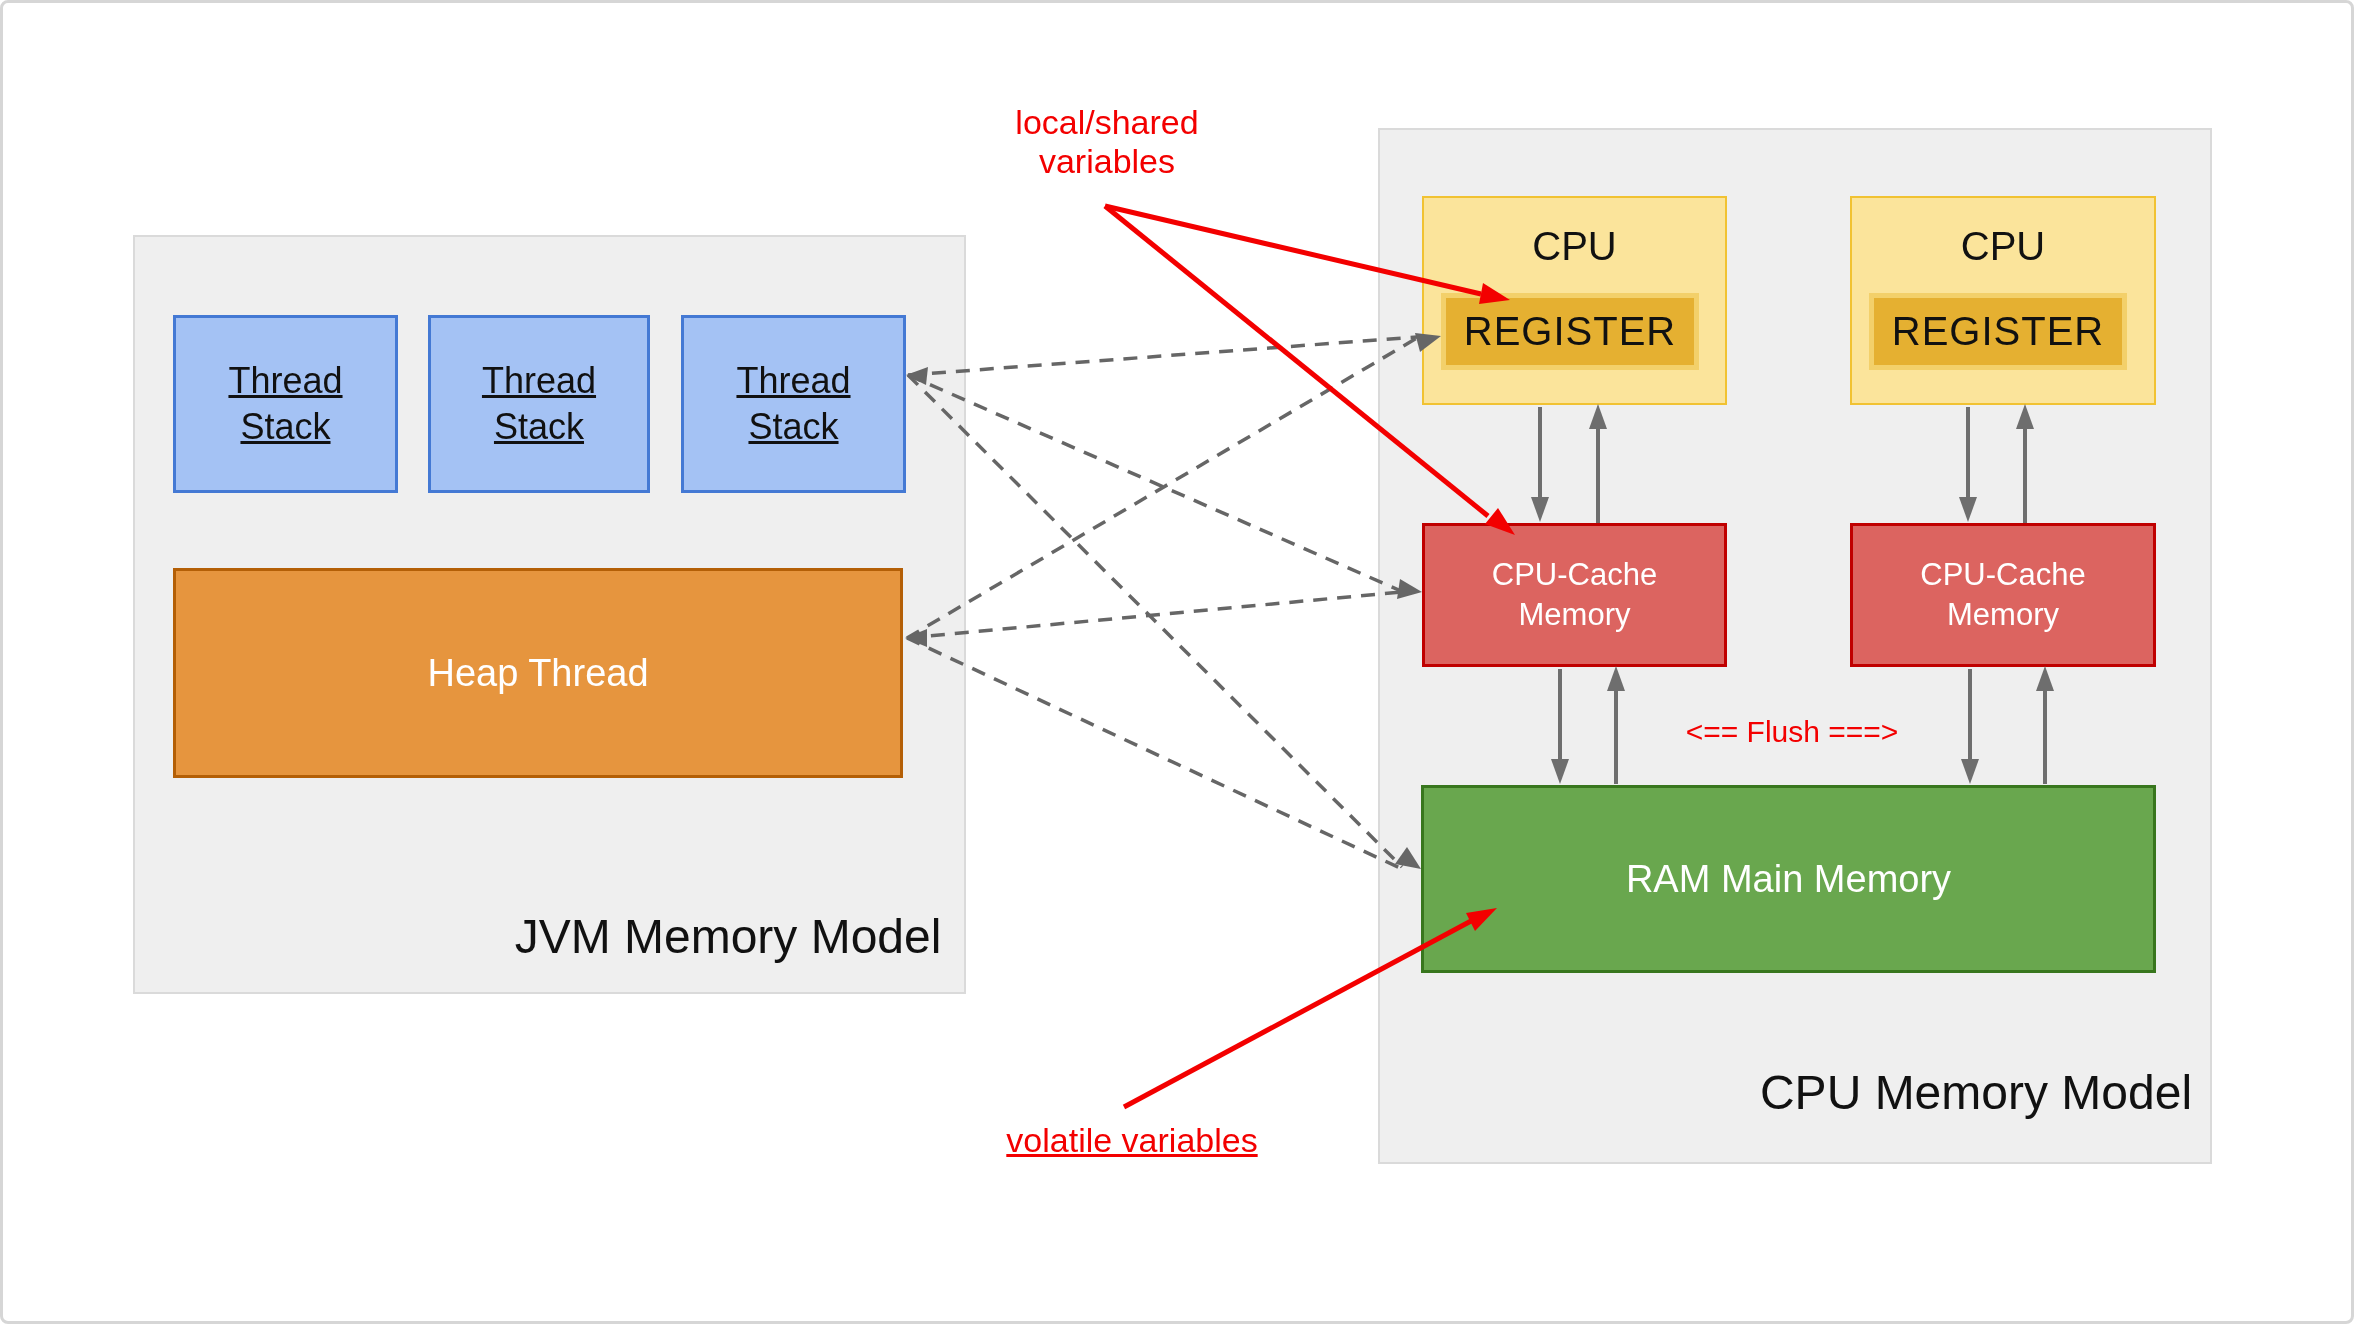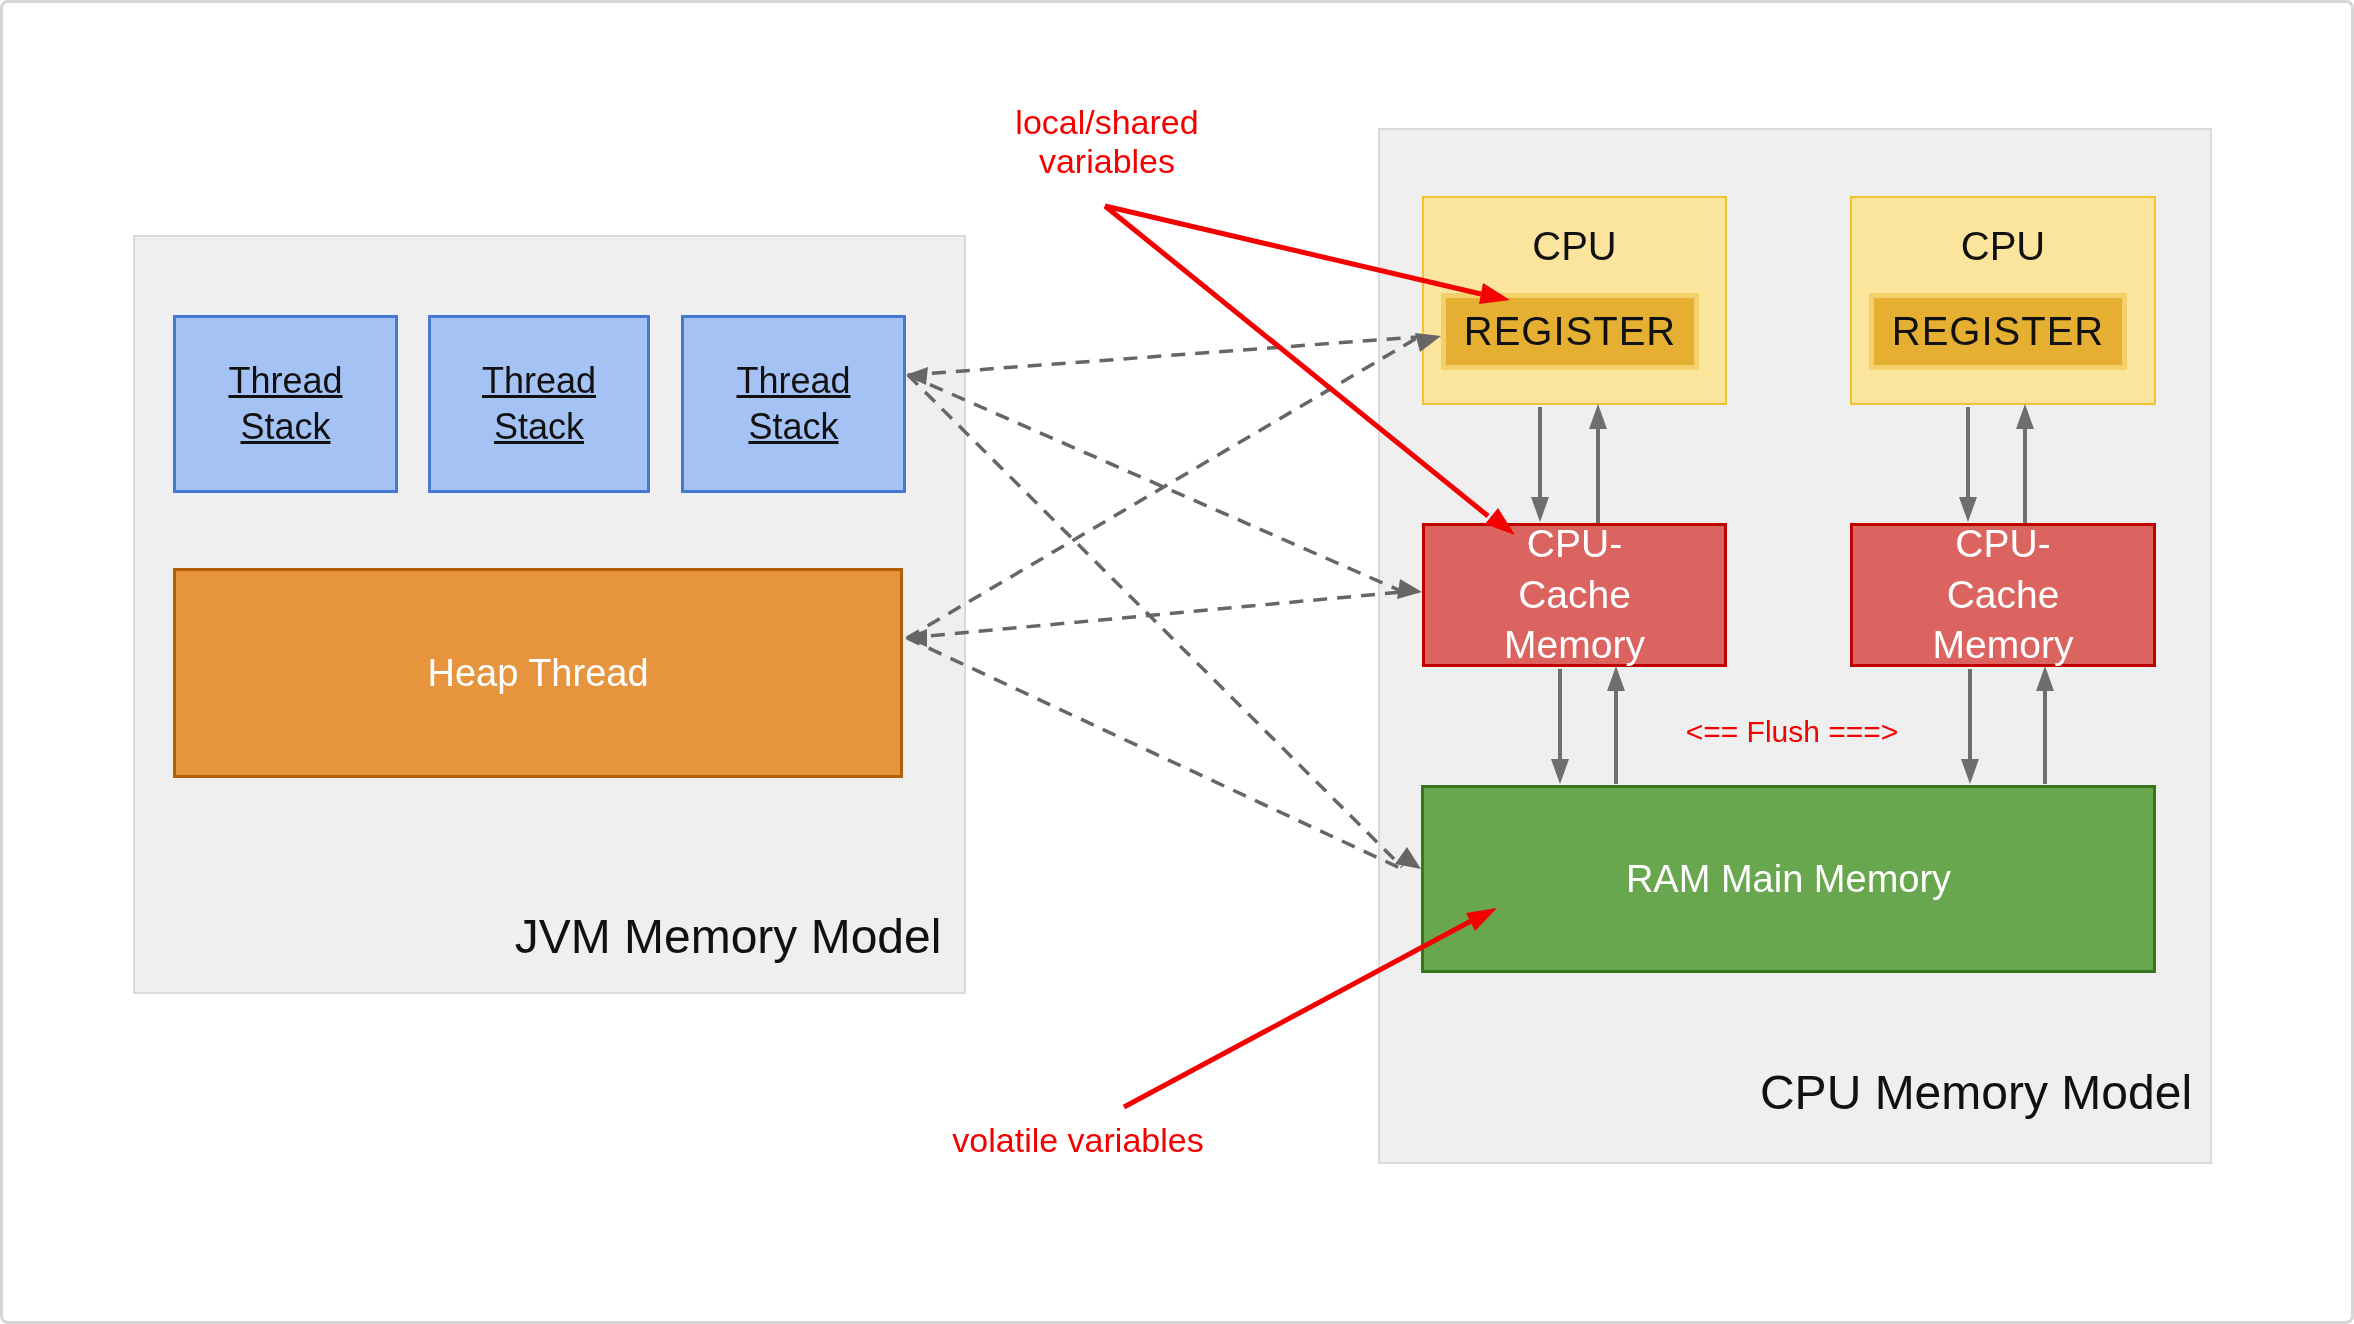--- a/index.html
+++ b/index.html
@@ -39,40 +39,40 @@
   .cpu-box.c1{left:1419px;width:305px;}
   .cpu-box.c2{left:1847px;width:306px;}
   .register{
     top:290px;height:77px;background:var(--register-fill);border:5px solid var(--register-frame);
     color:var(--text-dark);font-size:40px;letter-spacing:1px;
   }
   .register.r1{left:1438px;width:258px;}
   .register.r2{left:1866px;width:258px;}
   .cache{
     top:520px;height:144px;background:var(--cache-fill);border:3px solid var(--cache-border);
-    color:var(--text-light);font-size:39px;line-height:1.3;
+    color:var(--text-light);font-size:31px;line-height:1.3;
   }
   .cache .wrap{display:inline-block;width:190px;}
   .cache.k1{left:1419px;width:305px;}
   .cache.k2{left:1847px;width:306px;}
   .ram{
     left:1418px;top:782px;width:735px;height:188px;background:var(--ram-fill);
     border:3px solid var(--ram-border);color:var(--text-light);font-size:38px;
   }
   .title{
     position:absolute;width:600px;text-align:center;color:var(--text-dark);
     font-size:48px;white-space:nowrap;
   }
   .title.jvm-t{left:425px;top:906px;}
   .title.cpu-t{left:1673px;top:1062px;}
   .red-note{
     position:absolute;color:var(--annotation-red);font-size:34px;text-align:center;line-height:1.15;
   }
   .note-local{left:989px;top:100px;width:230px;}
-  .note-volatile{left:925px;top:1118px;width:300px;}
+  .note-volatile{left:979px;top:1118px;width:300px;text-decoration:underline;}
   .note-flush{left:1639px;top:712px;width:300px;font-size:30px;white-space:nowrap;}
   svg.overlay{position:absolute;left:0;top:0;pointer-events:none;}
   .dash-line{stroke:var(--dash-gray);stroke-width:3.5;fill:none;stroke-dasharray:14 10;}
   .dash-head{fill:var(--dash-gray);stroke:none;}
   .gline{stroke:var(--arrow-gray);stroke-width:4;fill:none;}
   .ghead{fill:var(--arrow-gray);stroke:none;}
   .rline{stroke:var(--annotation-red);stroke-width:5;fill:none;}
   .rhead{fill:var(--annotation-red);stroke:none;}
 </style>
 </head>

